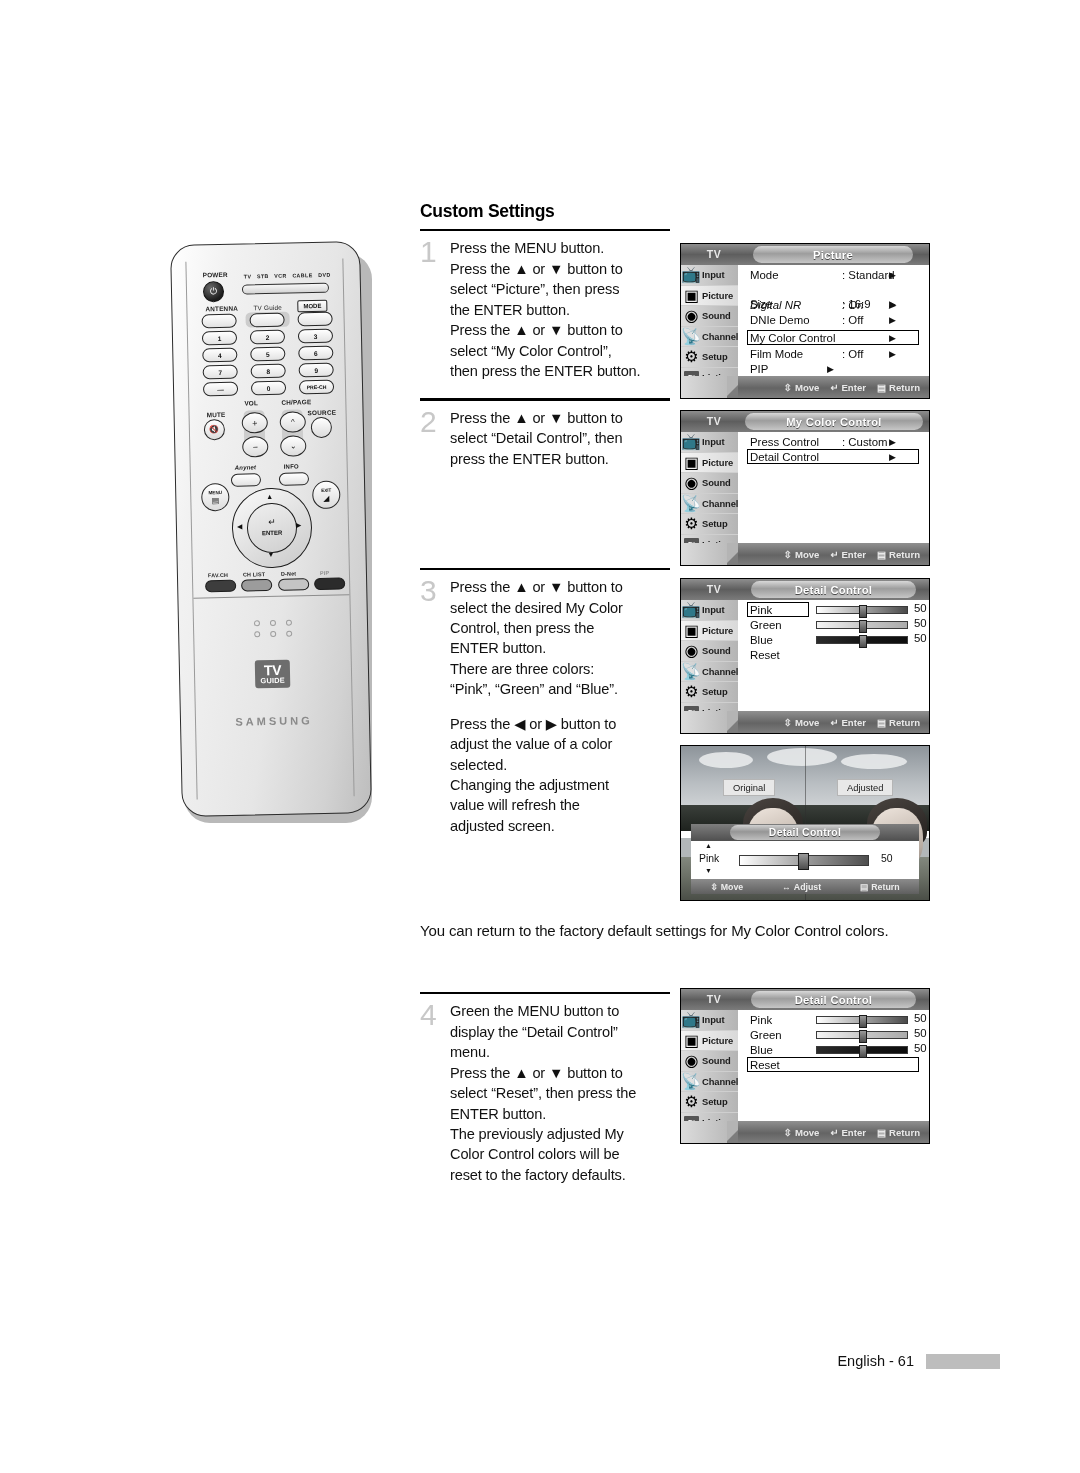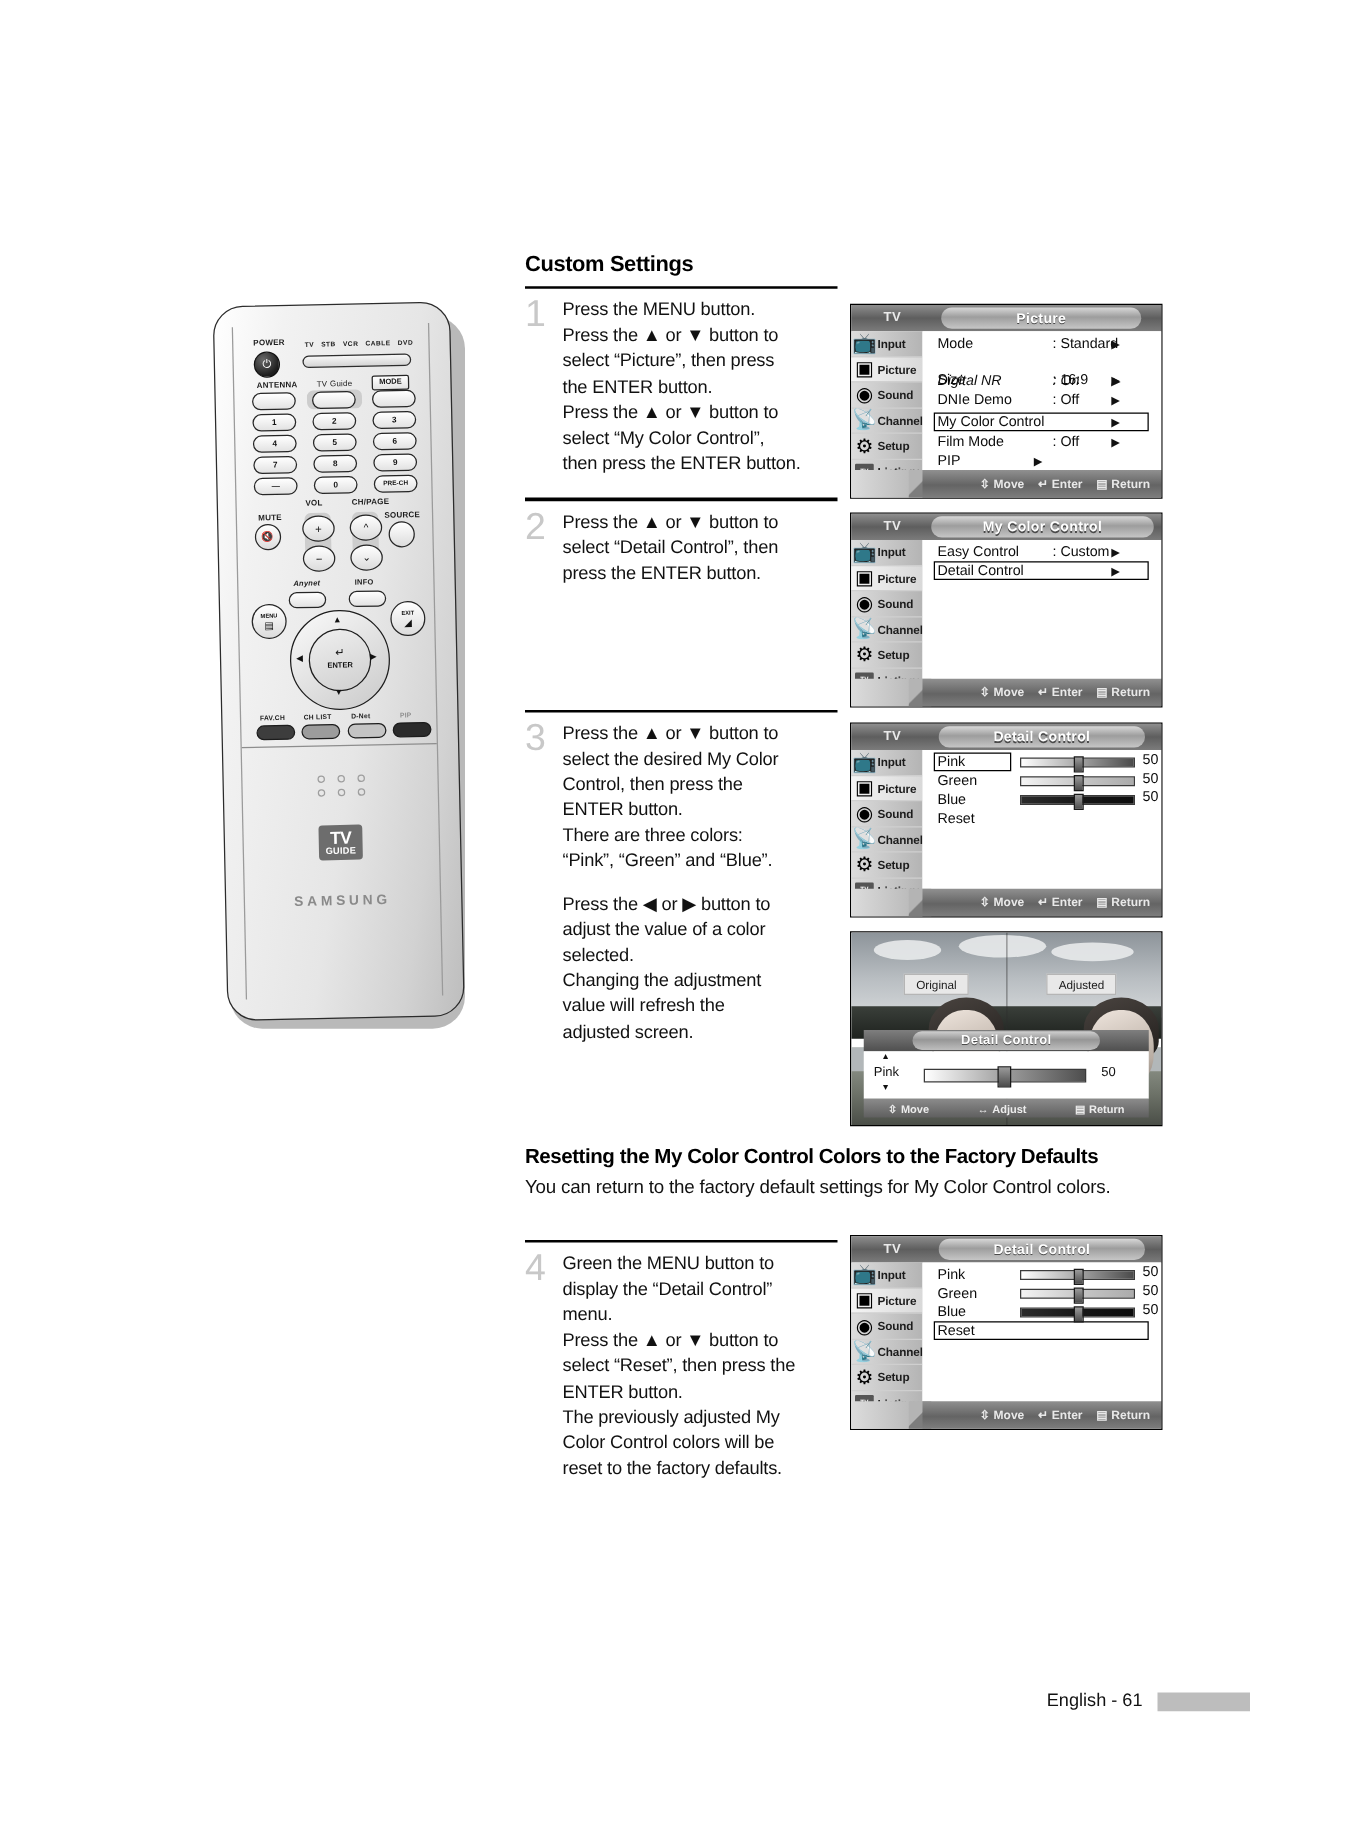--- a/index.html
+++ b/index.html
@@ -293,21 +293,20 @@
         <p>adjust the value of a color</p>
         <p>selected.</p>
         <p>Changing the adjustment</p>
         <p>value will refresh the</p>
         <p>adjusted screen.</p>
       </div>
     </div>
   </div>
 
   <div style="position:absolute;left:420px;top:916px;width:500px;">
-    <h3 class="sub">Resetting the My Color Control Colors to the Factory Defaults</h3>
     <p class="bodycopy" style="width:490px;">You can return to the factory default settings for My Color Control colors.</p>
   </div>
 
   <div style="position:absolute;left:420px;top:992px;width:262px;">
     <div class="hrule"></div>
     <div class="step">
       <div class="stepnum">4</div>
       <div class="steptxt">
         <p>Green the MENU button to</p>
         <p>display the “Detail Control”</p>
@@ -436,21 +435,21 @@
           <span class="lb">Setup</span>
         </div>
       <div class="side-item">
           <span class="ic" style="background:#555;color:#fff;font-size:5px;font-weight:700;border-radius:1px;">TV</span>
           <span class="lb">Listings</span>
         </div>
     </div>
     <div class="osd-main">
       <div class="hl-box" style="top:17px;width:172px;"></div>
       <div class="menurow" style="top:3px;">
-          <span class="mr-label">Easy Control</span>
+          <span class="mr-label">Press Control</span>
           <span class="mr-val">: Custom</span>
           <span class="mr-arrow">▶</span>
         </div>
       <div class="menurow" style="top:18px;">
           <span class="mr-label" style="width:154px;">Detail Control</span>
           <span class="mr-arrow">▶</span>
         </div>
     </div>
     <div class="osd-bl"></div>
     <div class="corner"></div>

